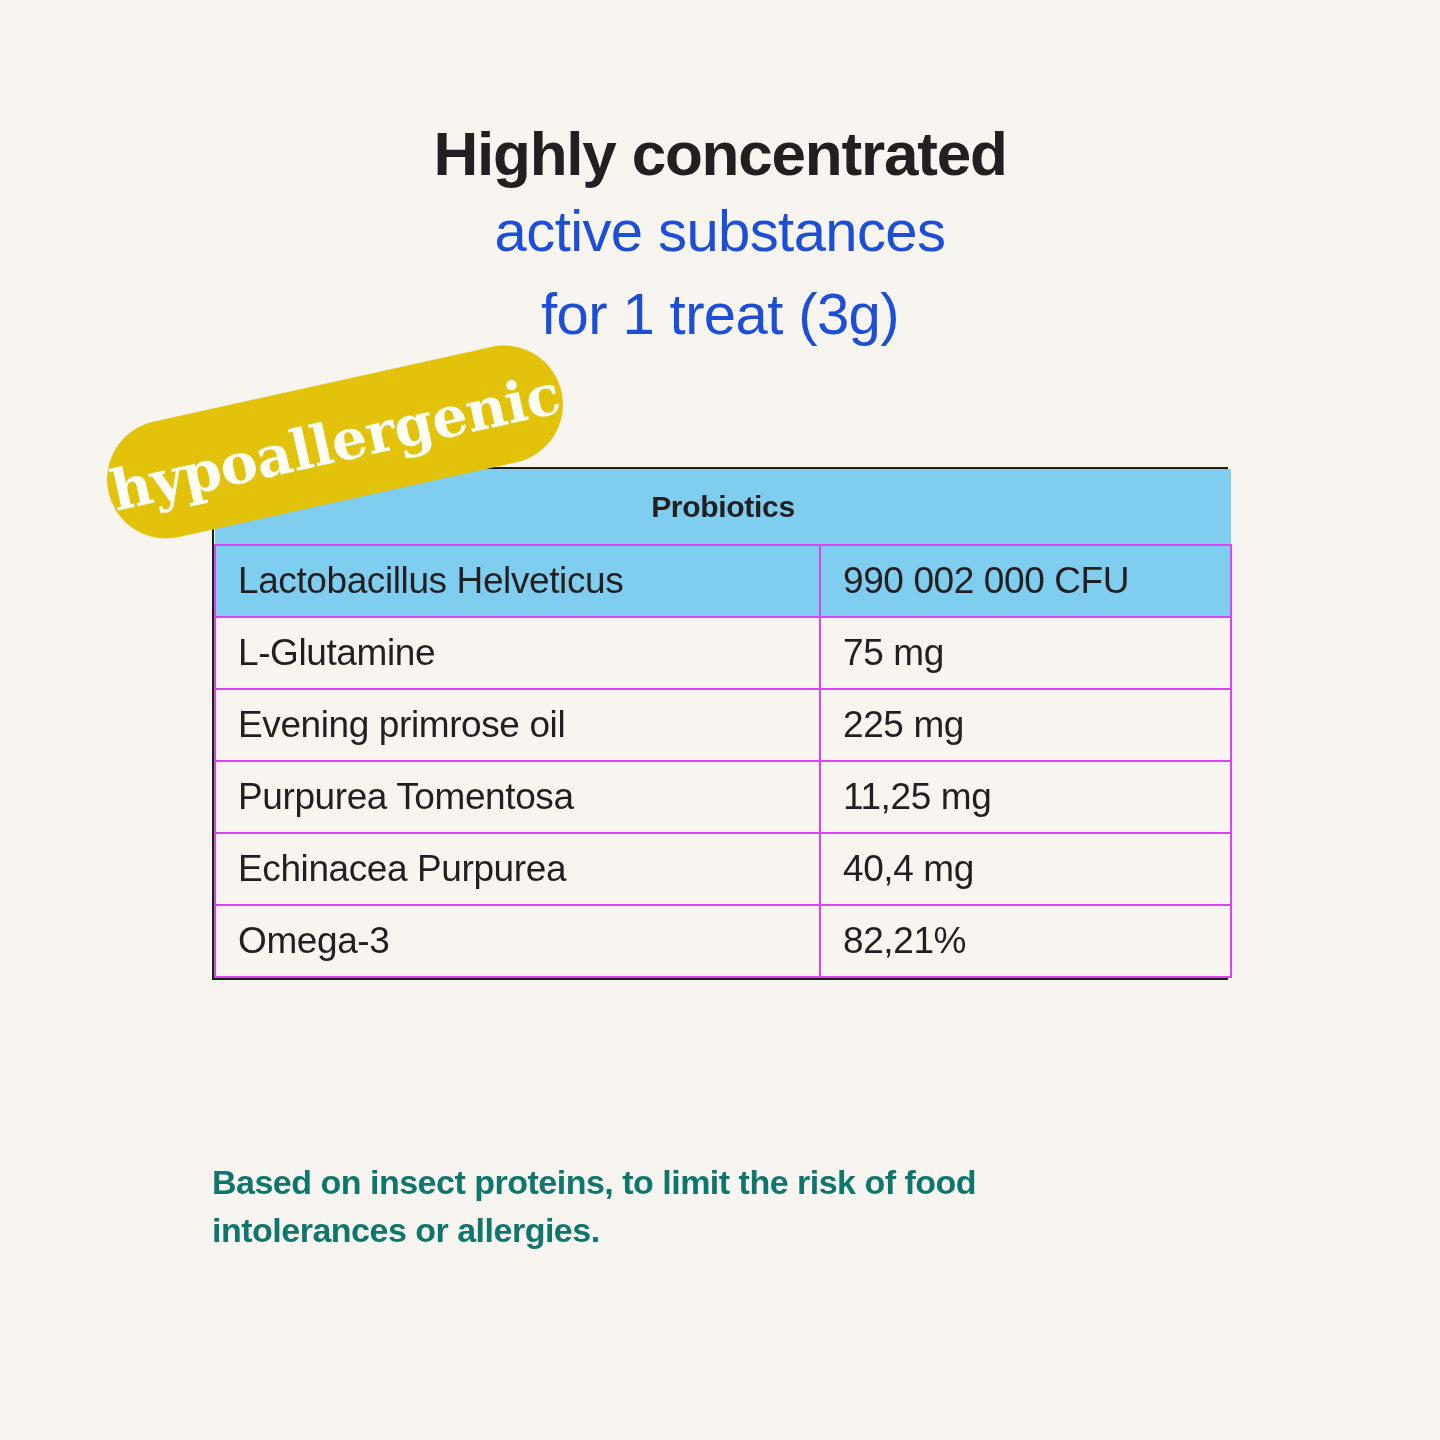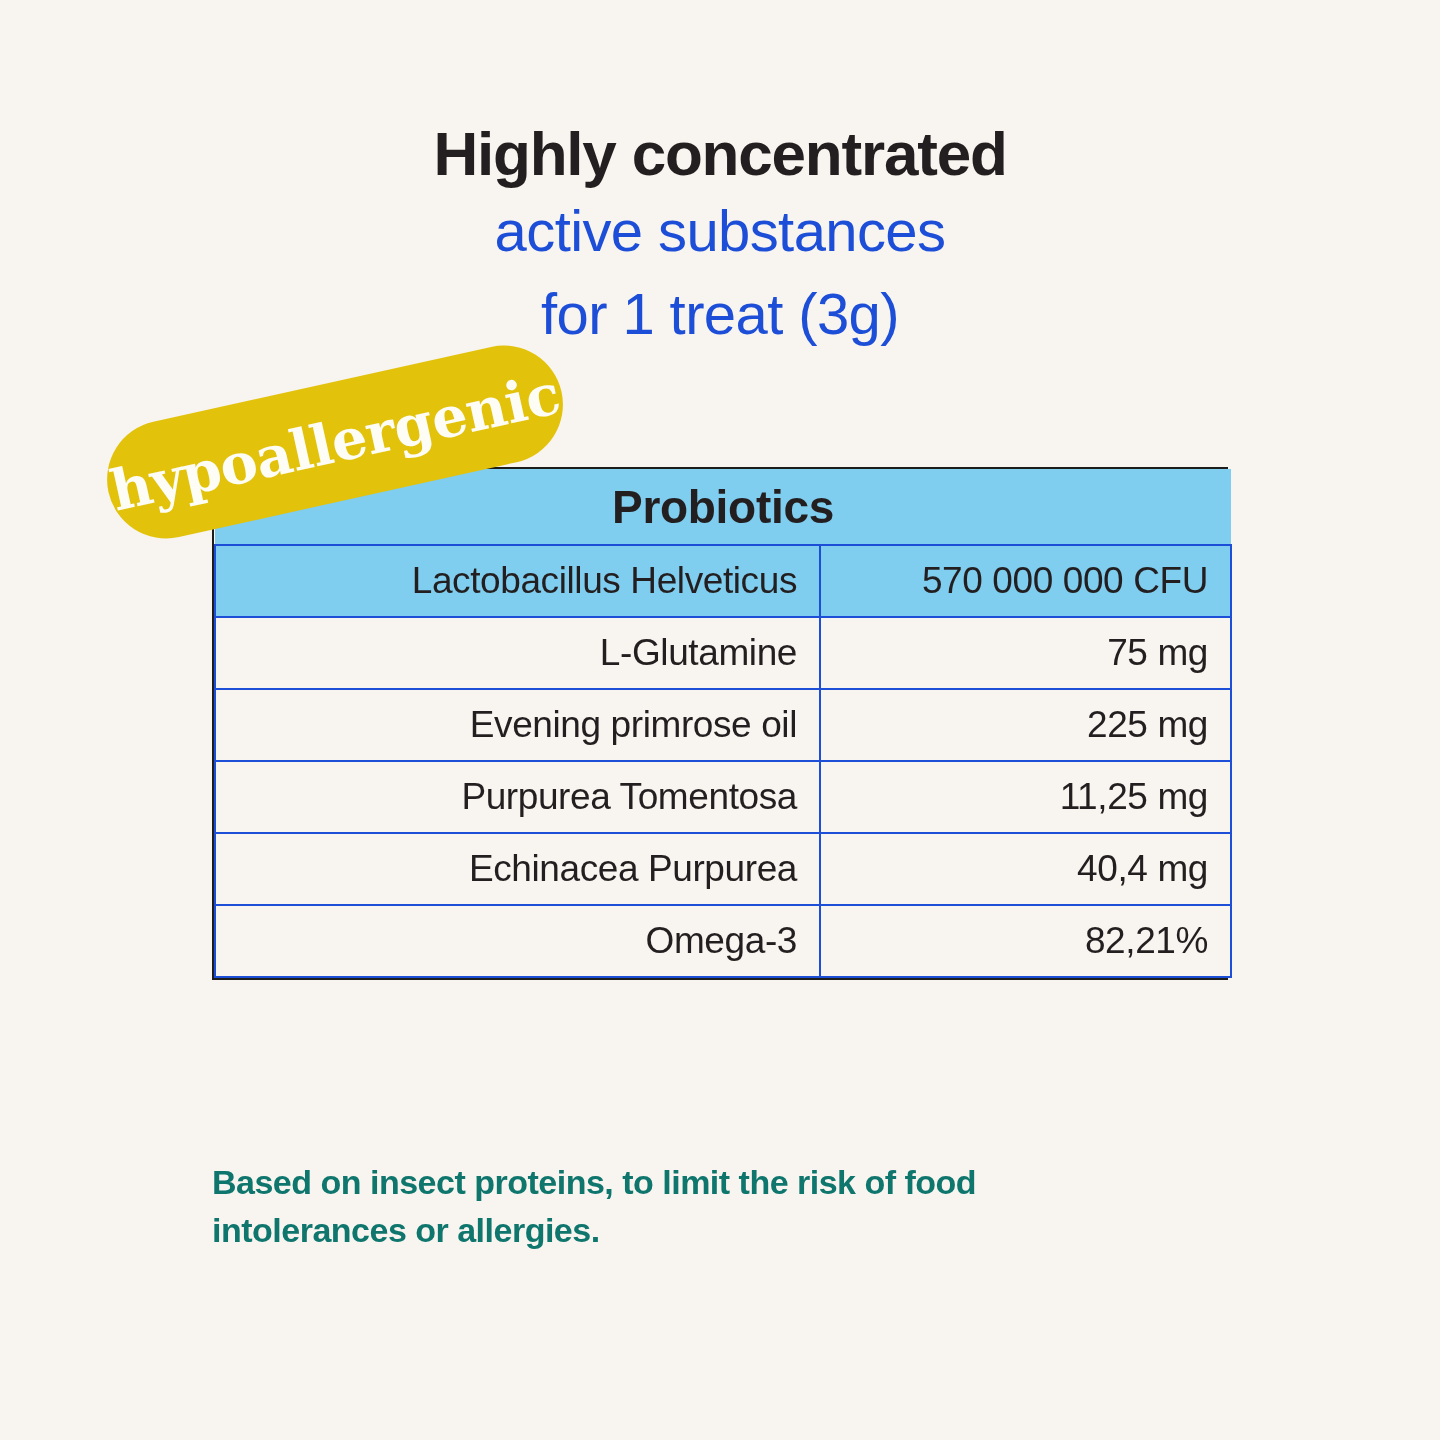--- a/index.html
+++ b/index.html
@@ -84,36 +84,36 @@
     box-sizing: border-box;
     z-index: 2;
   }
   .nutrition-table {
     border-collapse: collapse;
     table-layout: fixed;
     width: 100%;
   }
   .nutrition-table td,
   .nutrition-table th {
-    border: 2px solid #1d4ed8;
+    border: 2px solid #d946ef;
     box-sizing: border-box;
     padding: 0 22px;
     height: 72px;
     vertical-align: middle;
     font-weight: 400;
     font-size: 37px;
     letter-spacing: -0.4px;
     color: #231f20;
     background: #f8f4ef;
-    text-align: right;
+    text-align: left;
   }
   .nutrition-table th.section-head {
     text-align: center;
     font-weight: 700;
-    font-size: 46px;
+    font-size: 30px;
     letter-spacing: -0.3px;
     background: #7fcdef;
     height: 76px;
     border-top: none;
     border-left: none;
     border-right: none;
   }
   .nutrition-table tr.highlight td {
     background: #7fcdef;
   }
@@ -153,21 +153,21 @@
       <col class="col-value">
     </colgroup>
     <thead>
       <tr>
         <th class="section-head" colspan="2">Probiotics</th>
       </tr>
     </thead>
     <tbody id="table-body">
         <tr class="highlight">
           <td>Lactobacillus Helveticus</td>
-          <td>570 000 000 CFU</td>
+          <td>990 002 000 CFU</td>
         </tr>
         <tr>
           <td>L-Glutamine</td>
           <td>75 mg</td>
         </tr>
         <tr>
           <td>Evening primrose oil</td>
           <td>225 mg</td>
         </tr>
         <tr>

